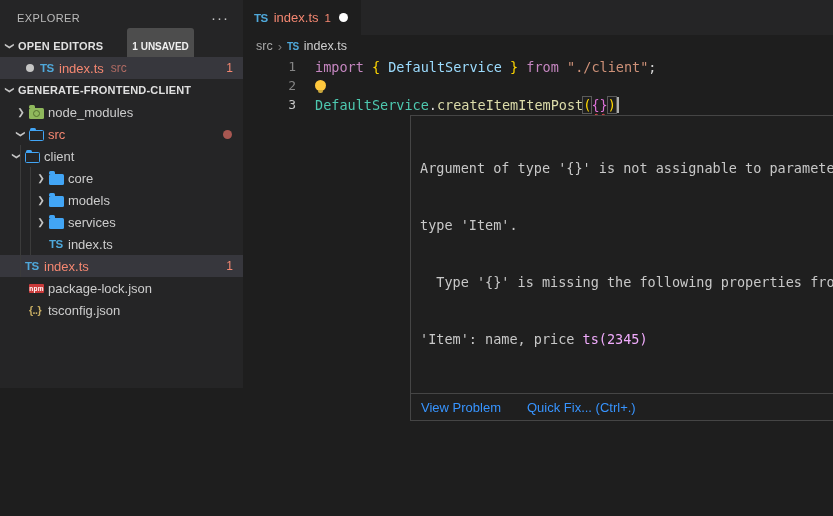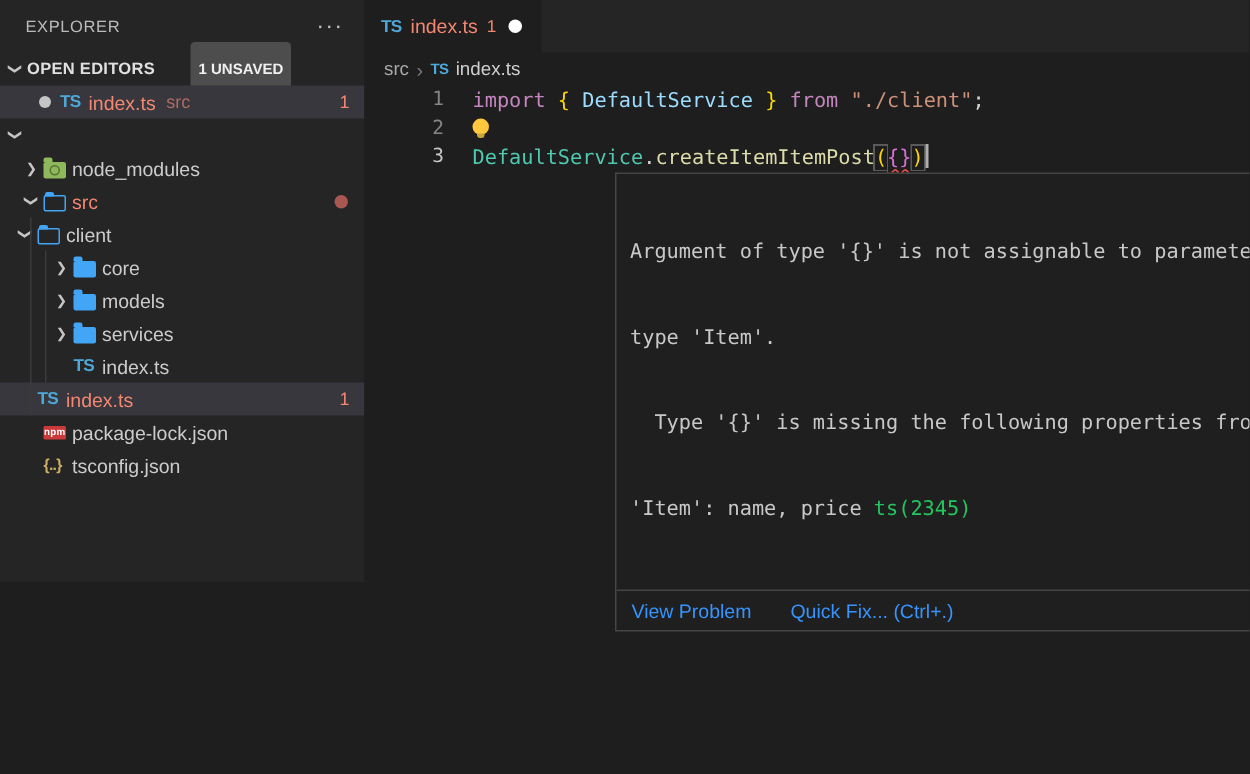--- a/index.html
+++ b/index.html
@@ -75,21 +75,21 @@
   .tk-pink{color:var(--bracket_pink);} .tk-fg{color:var(--code_fg);}
   .boxed{box-shadow:0 0 0 1px #5A5A5A;}
   .squiggle{text-decoration:underline;text-decoration-style:wavy;text-decoration-color:var(--squiggle_red);text-decoration-thickness:1px;text-underline-offset:3px;}
   .cursor{display:inline-block;width:2px;height:16px;background:var(--cursor_fg);vertical-align:-3px;margin-left:1px;}
   .bulb{display:inline-block;width:11px;height:11px;border-radius:50%;background:var(--bulb_yellow);position:relative;}
   .bulb::after{content:"";position:absolute;left:3px;top:10px;width:5px;height:3.5px;background:#C9A63B;border-radius:0 0 2px 2px;}
 
   
   .hover-tooltip{position:absolute;left:167px;top:115px;width:480px;background:#1F1F1F;border:1px solid var(--tooltip_border);z-index:5;}
   .hover-body{padding:5px 9px 6px 9px;font-family:"DejaVu Sans Mono","Liberation Mono",monospace;font-size:13.5px;line-height:19px;color:#C8C8C8;white-space:pre;}
-  .code-ref{color:#22c55e;}
+  .code-ref{color:#f0abfc;}
   .hover-actions{border-top:1px solid var(--tooltip_border);height:27px;display:flex;align-items:center;gap:26px;padding:0 10px;}
   .hover-actions a{color:var(--link_blue);text-decoration:none;font-size:13px;cursor:pointer;}
 </style>
 </head>
 <body>
 
 <div class="app">
 
   <aside class="sidebar">
     <div class="sb-header">
@@ -109,20 +109,21 @@
           <span class="icon-ts">TS</span>
         </span>
       <span class="tlabel red">index.ts</span>
       <span class="desc">src</span>
       <span class="spacer"></span>
       <span class="count">1</span>
     </div>
 
     <div class="section-row">
       <span class="chev expanded">❯</span>
+      <span class="section-label">GENERATE-FRONTEND-CLIENT</span>
     </div>
 
     <div class="trow d1">
       <span class="chev">❯</span>
       <span class="iconbox">
           <span class="icon-folder green"></span>
         </span>
       <span class="tlabel">node_modules</span>
     </div>
 

